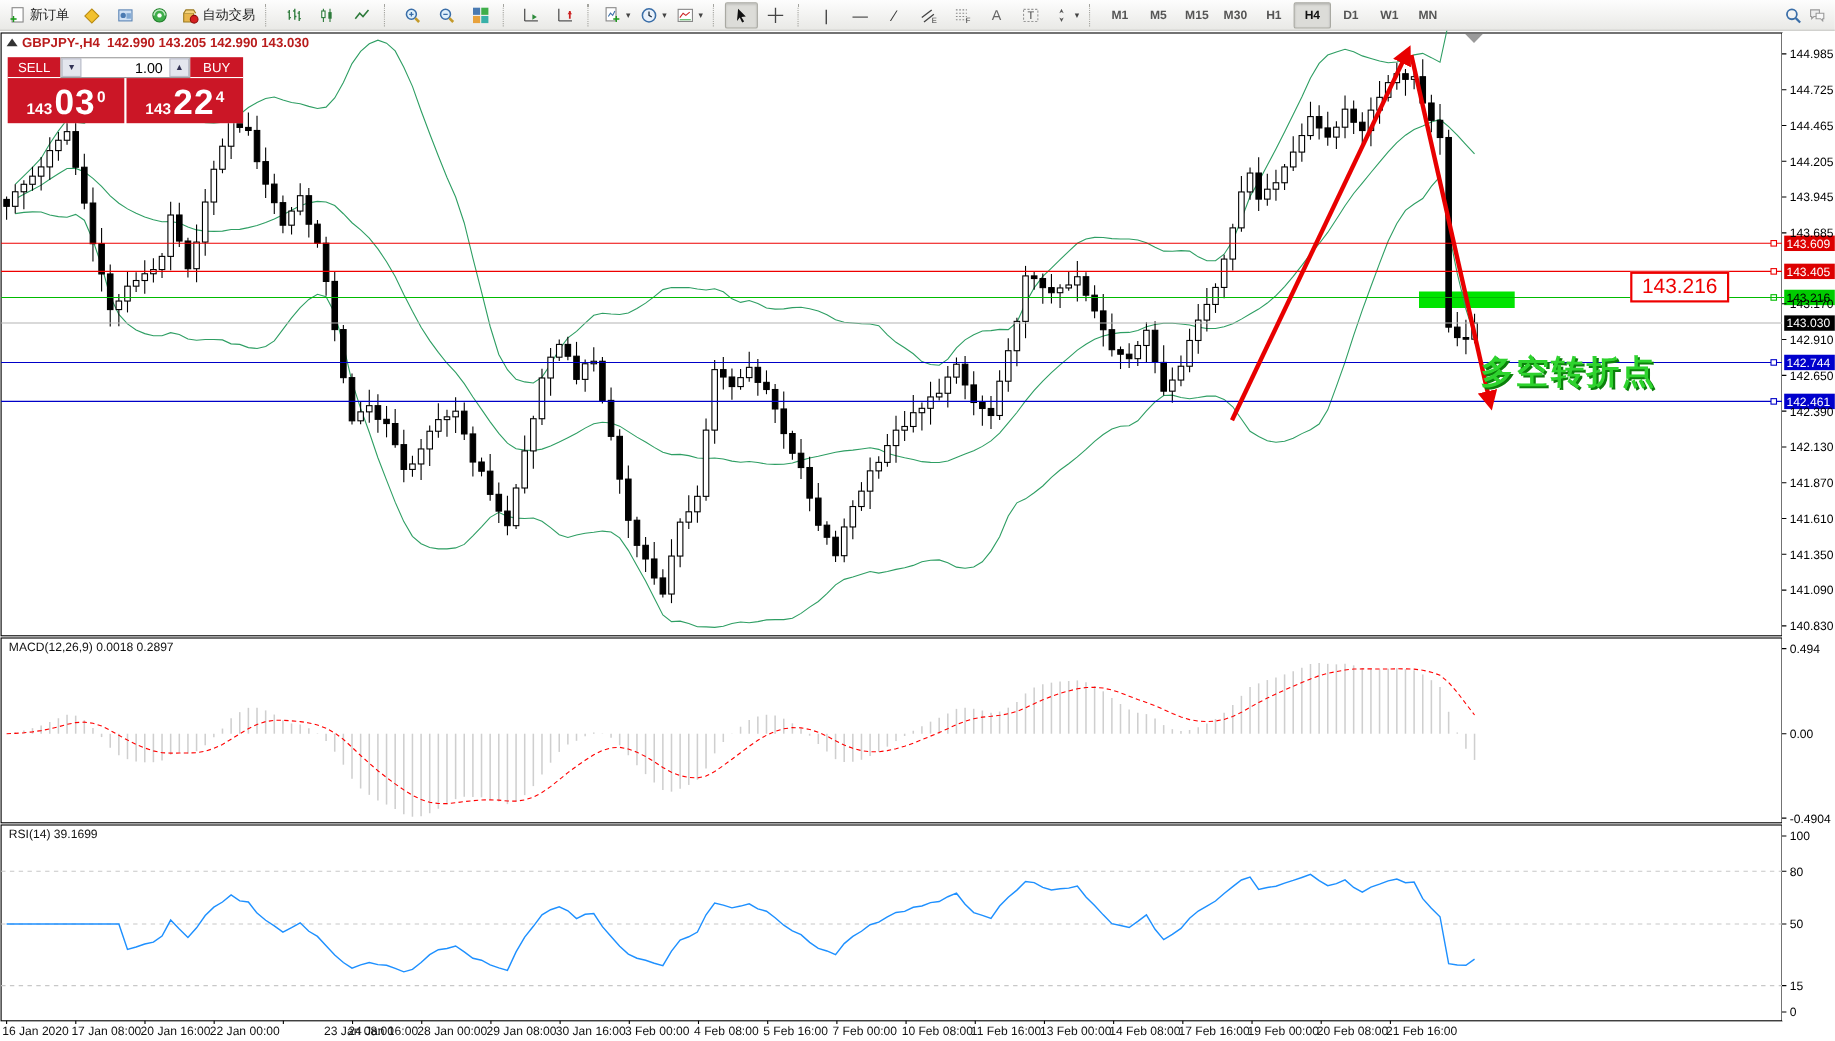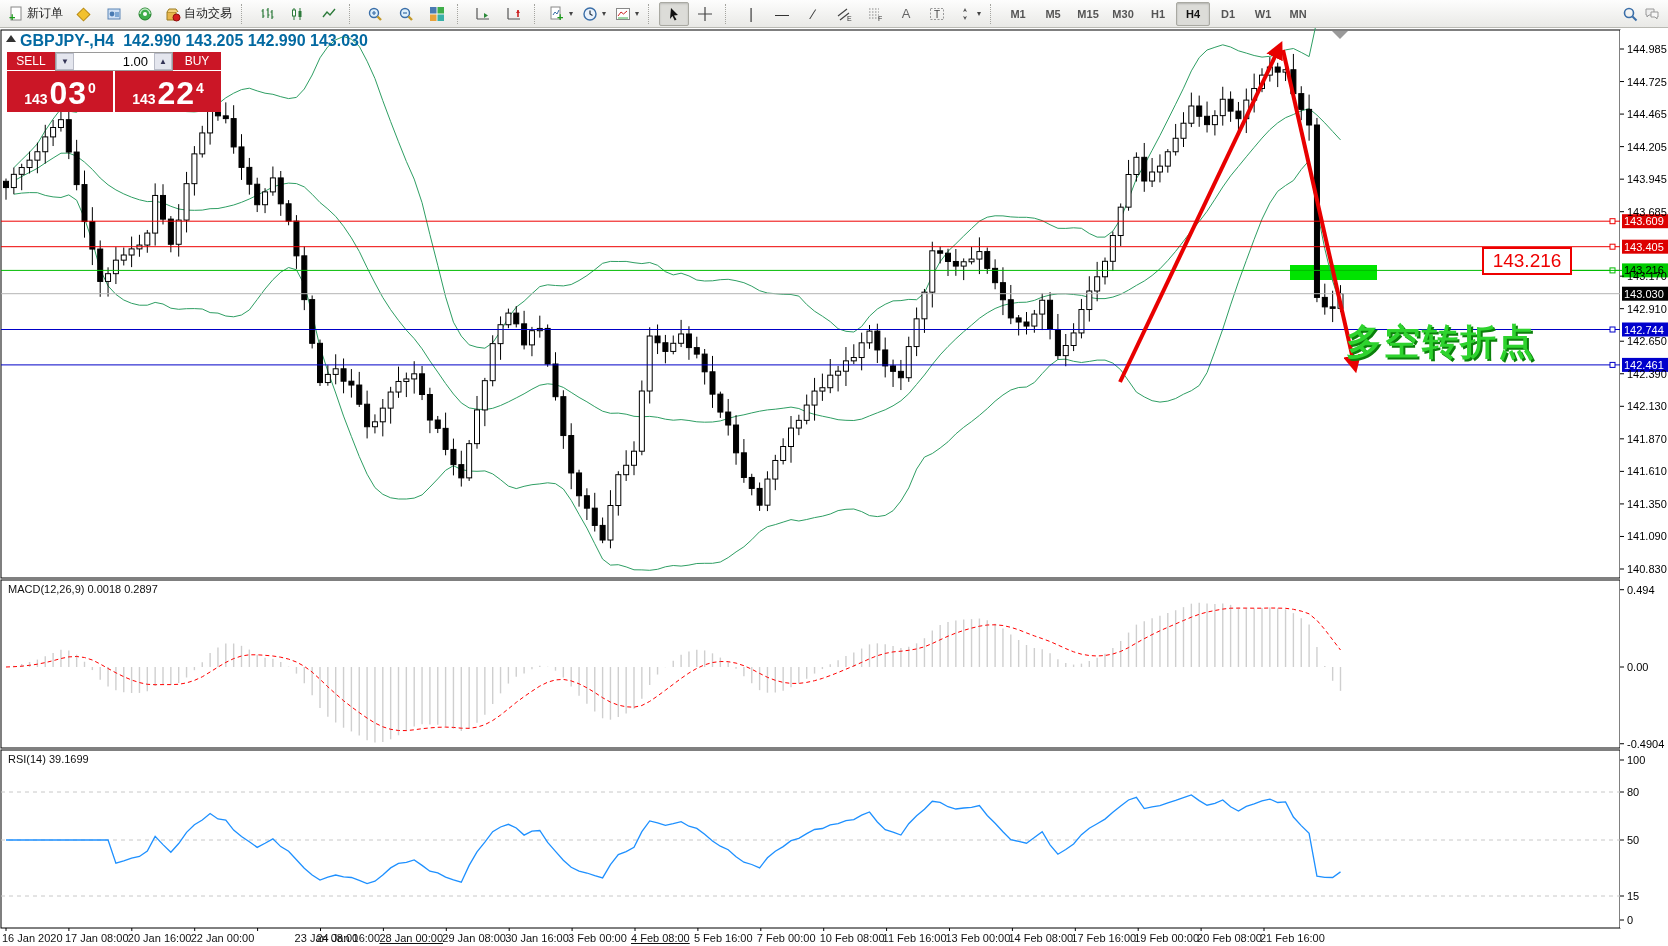--- a/index.html
+++ b/index.html
@@ -13,21 +13,21 @@
   .tbtn.pressed{background:#dcdcd8;border:1px solid #a9a9a2;box-shadow:inset 0 1px 2px rgba(0,0,0,.15);}
   .tsep{width:6px;height:20px;border-left:1px dotted #a5a5a0;margin:0 3px 0 4px;}
   .caret{font-size:8px;color:#444;margin-left:1px;}
   .tf{font-size:11px;font-weight:bold;color:#555;min-width:26px;}
   .tf.active{background:#dcdcd8;border:1px solid #a9a9a2;color:#111;box-shadow:inset 0 1px 2px rgba(0,0,0,.2);}
   .tb-right{margin-left:auto;display:flex;align-items:center;margin-right:8px;gap:6px;}
   .icon16{width:16px;height:16px;display:block;}
   .workspace{position:absolute;left:0;top:28px;width:1668px;height:918px;background:#ffffff;}
   #chart-svg{position:absolute;left:0;top:0;}
   .pane-label{position:absolute;font-size:11px;color:#111;}
-  .chart-title{position:absolute;left:20px;top:4px;font-size:16px;font-weight:bold;color:#0369a1;}
+  .chart-title{position:absolute;left:20px;top:4px;font-size:12px;font-weight:bold;color:#b91c1c;}
   .collapse-tri{position:absolute;left:6px;top:7px;width:0;height:0;
     border-left:5px solid transparent;border-right:5px solid transparent;border-bottom:7px solid #333;}
   
   .ocpanel{position:absolute;left:7px;top:24px;width:214px;}
   .ocrow1{display:flex;height:19px;}
   .ocsell,.ocbuy{background:#cb1626;color:#fff;font-size:12px;display:flex;align-items:center;
     justify-content:center;border-bottom:1px solid #fff;}
   .ocsell{width:48px;} .ocbuy{flex:1;}
   .ocvol{width:118px;display:flex;background:#fff;border:1px solid #9a9a9a;box-sizing:border-box;}
   .ocstep{width:18px;background:#e4e6ee;border:1px solid #b9bcc8;box-sizing:border-box;
@@ -35,21 +35,21 @@
   .ocval{flex:1;font-size:13px;color:#000;display:flex;align-items:center;justify-content:flex-end;padding-right:6px;}
   .ocrow2{display:flex;height:41px;background:#fff;gap:2px;}
   .ocpx{background:#cb1626;color:#fff;flex:1;display:flex;align-items:flex-end;justify-content:center;
     padding-bottom:3px;line-height:1;}
   .px-base{font-size:14px;font-weight:bold;margin-right:2px;padding-bottom:3px;}
   .px-big{font-size:32px;font-weight:bold;letter-spacing:1px;}
   .px-pip{font-size:14px;font-weight:bold;position:relative;top:-14px;margin-left:1px;}
   .time-label{position:absolute;font-size:11px;color:#111;white-space:nowrap;}
   .callout{position:absolute;border:2px solid #ee0000;background:#fff;color:#ee0000;
     font-size:19px;display:flex;align-items:center;justify-content:center;}
-  .cn-note{position:absolute;font-size:36px;font-weight:bold;color:#2ed32e;
+  .cn-note{position:absolute;font-size:30px;font-weight:bold;color:#2ed32e;
     text-shadow:2px 2px 0 #0b800b;letter-spacing:2px;white-space:nowrap;}
 </style>
 </head>
 <body>
 
 <div class="toolbar">
   <div class="tbtn">
     <svg class="icon16" viewBox="0 0 16 16">
         <rect x="3" y="1" width="10" height="13" fill="#fff" stroke="#888"></rect>
         <rect x="1" y="8" width="8" height="8" fill="none"></rect>
@@ -898,25 +898,25 @@
 
   <div class="callout" id="callout-box" style="left: 1482px; top: 219px; width: 86px; height: 24px;">143.216</div>
   <div class="cn-note" id="cn-note" style="left: 1346px; top: 290px;">多空转折点</div>
   <div id="time-axis">
       <div class="time-label" style="left: 2px; top: 904px;">16 Jan 2020</div>
       <div class="time-label" style="left: 64.9px; top: 904px;">17 Jan 08:00</div>
       <div class="time-label" style="left: 127.8px; top: 904px;">20 Jan 16:00</div>
       <div class="time-label" style="left: 190.7px; top: 904px;">22 Jan 00:00</div>
       <div class="time-label" style="left: 253.6px; top: 904px; padding-left: 41px;">23 Jan 08:00</div>
       <div class="time-label" style="left: 316.5px; top: 904px;">24 Jan 16:00</div>
-      <div class="time-label" style="left: 379.4px; top: 904px; text-decoration: underline;">28 Jan 00:00</div>
+      <div class="time-label" style="left: 379.4px; top: 904px;">28 Jan 00:00</div>
       <div class="time-label" style="left: 442.3px; top: 904px;">29 Jan 08:00</div>
       <div class="time-label" style="left: 505.2px; top: 904px;">30 Jan 16:00</div>
       <div class="time-label" style="left: 568.1px; top: 904px;">3 Feb 00:00</div>
-      <div class="time-label" style="left: 631px; top: 904px; text-decoration: underline;">4 Feb 08:00</div>
+      <div class="time-label" style="left: 631px; top: 904px;">4 Feb 08:00</div>
       <div class="time-label" style="left: 693.9px; top: 904px;">5 Feb 16:00</div>
       <div class="time-label" style="left: 756.8px; top: 904px;">7 Feb 00:00</div>
       <div class="time-label" style="left: 819.7px; top: 904px;">10 Feb 08:00</div>
       <div class="time-label" style="left: 882.6px; top: 904px; text-align: right;">11 Feb 16:00</div>
       <div class="time-label" style="left: 945.5px; top: 904px;">13 Feb 00:00</div>
       <div class="time-label" style="left: 1008.4px; top: 904px;">14 Feb 08:00</div>
       <div class="time-label" style="left: 1071.3px; top: 904px;">17 Feb 16:00</div>
       <div class="time-label" style="left: 1134.2px; top: 904px;">19 Feb 00:00</div>
       <div class="time-label" style="left: 1197.1px; top: 904px;">20 Feb 08:00</div>
       <div class="time-label" style="left: 1260px; top: 904px;">21 Feb 16:00</div>

